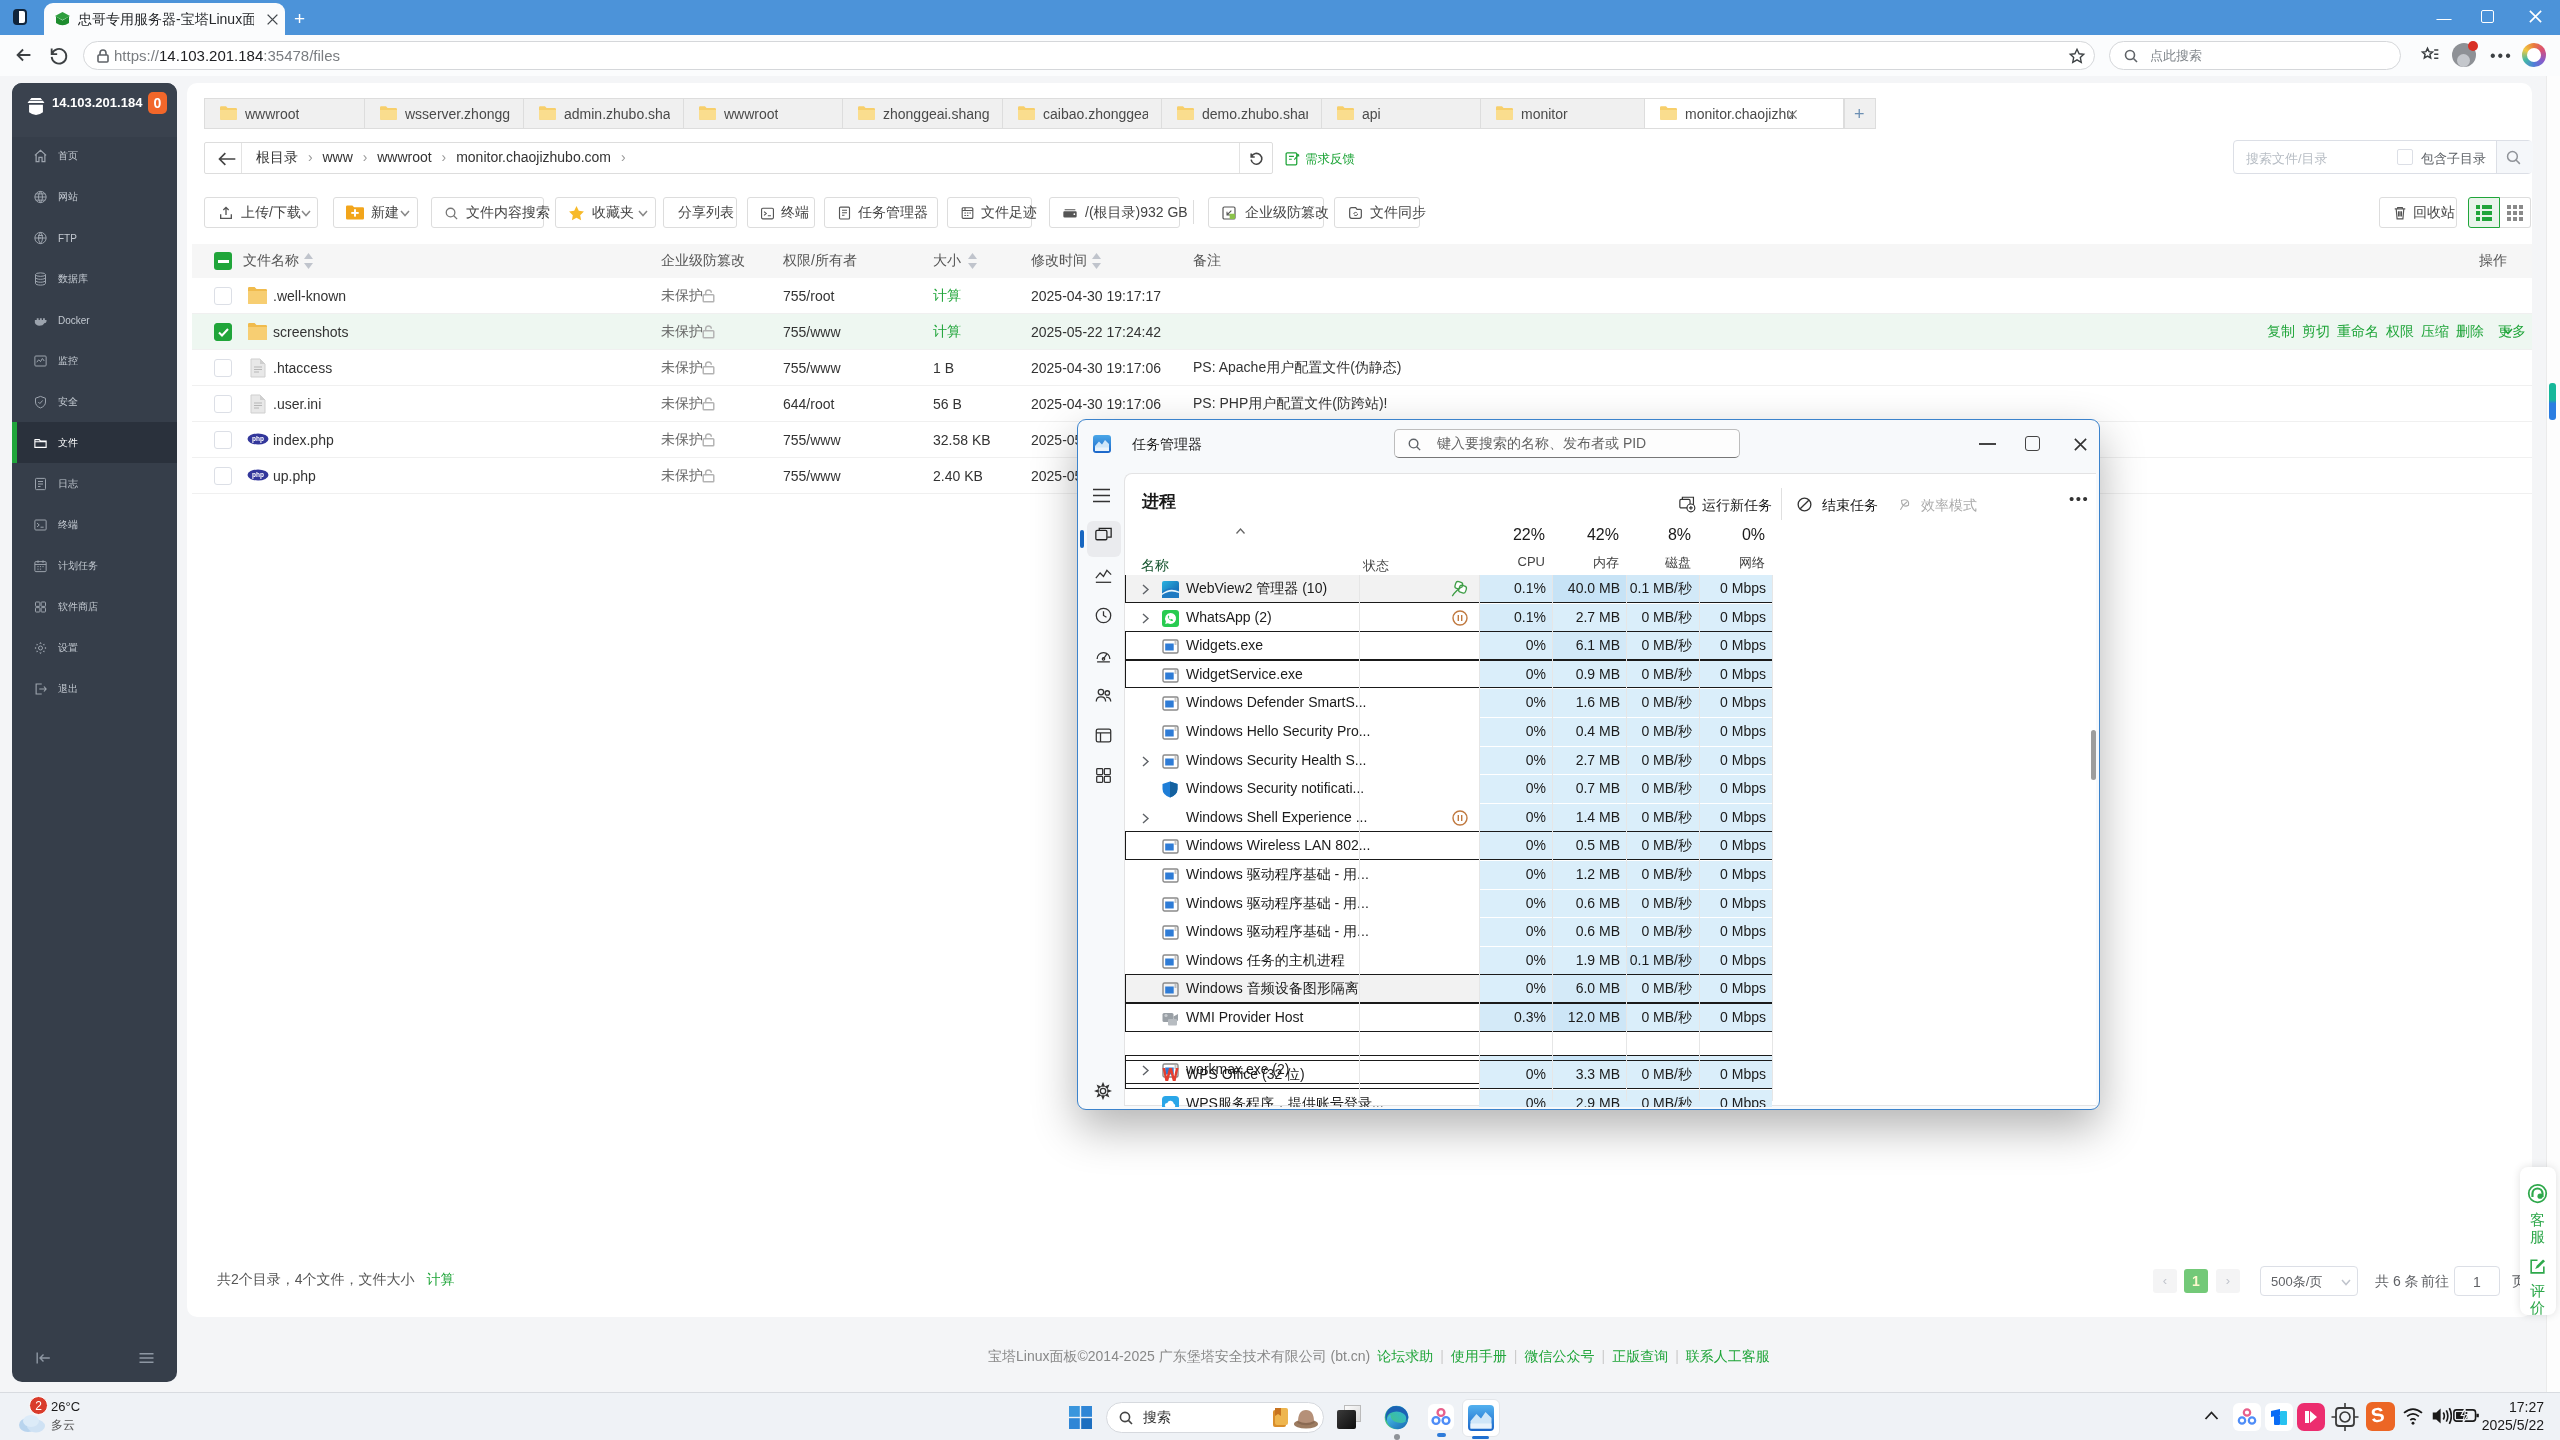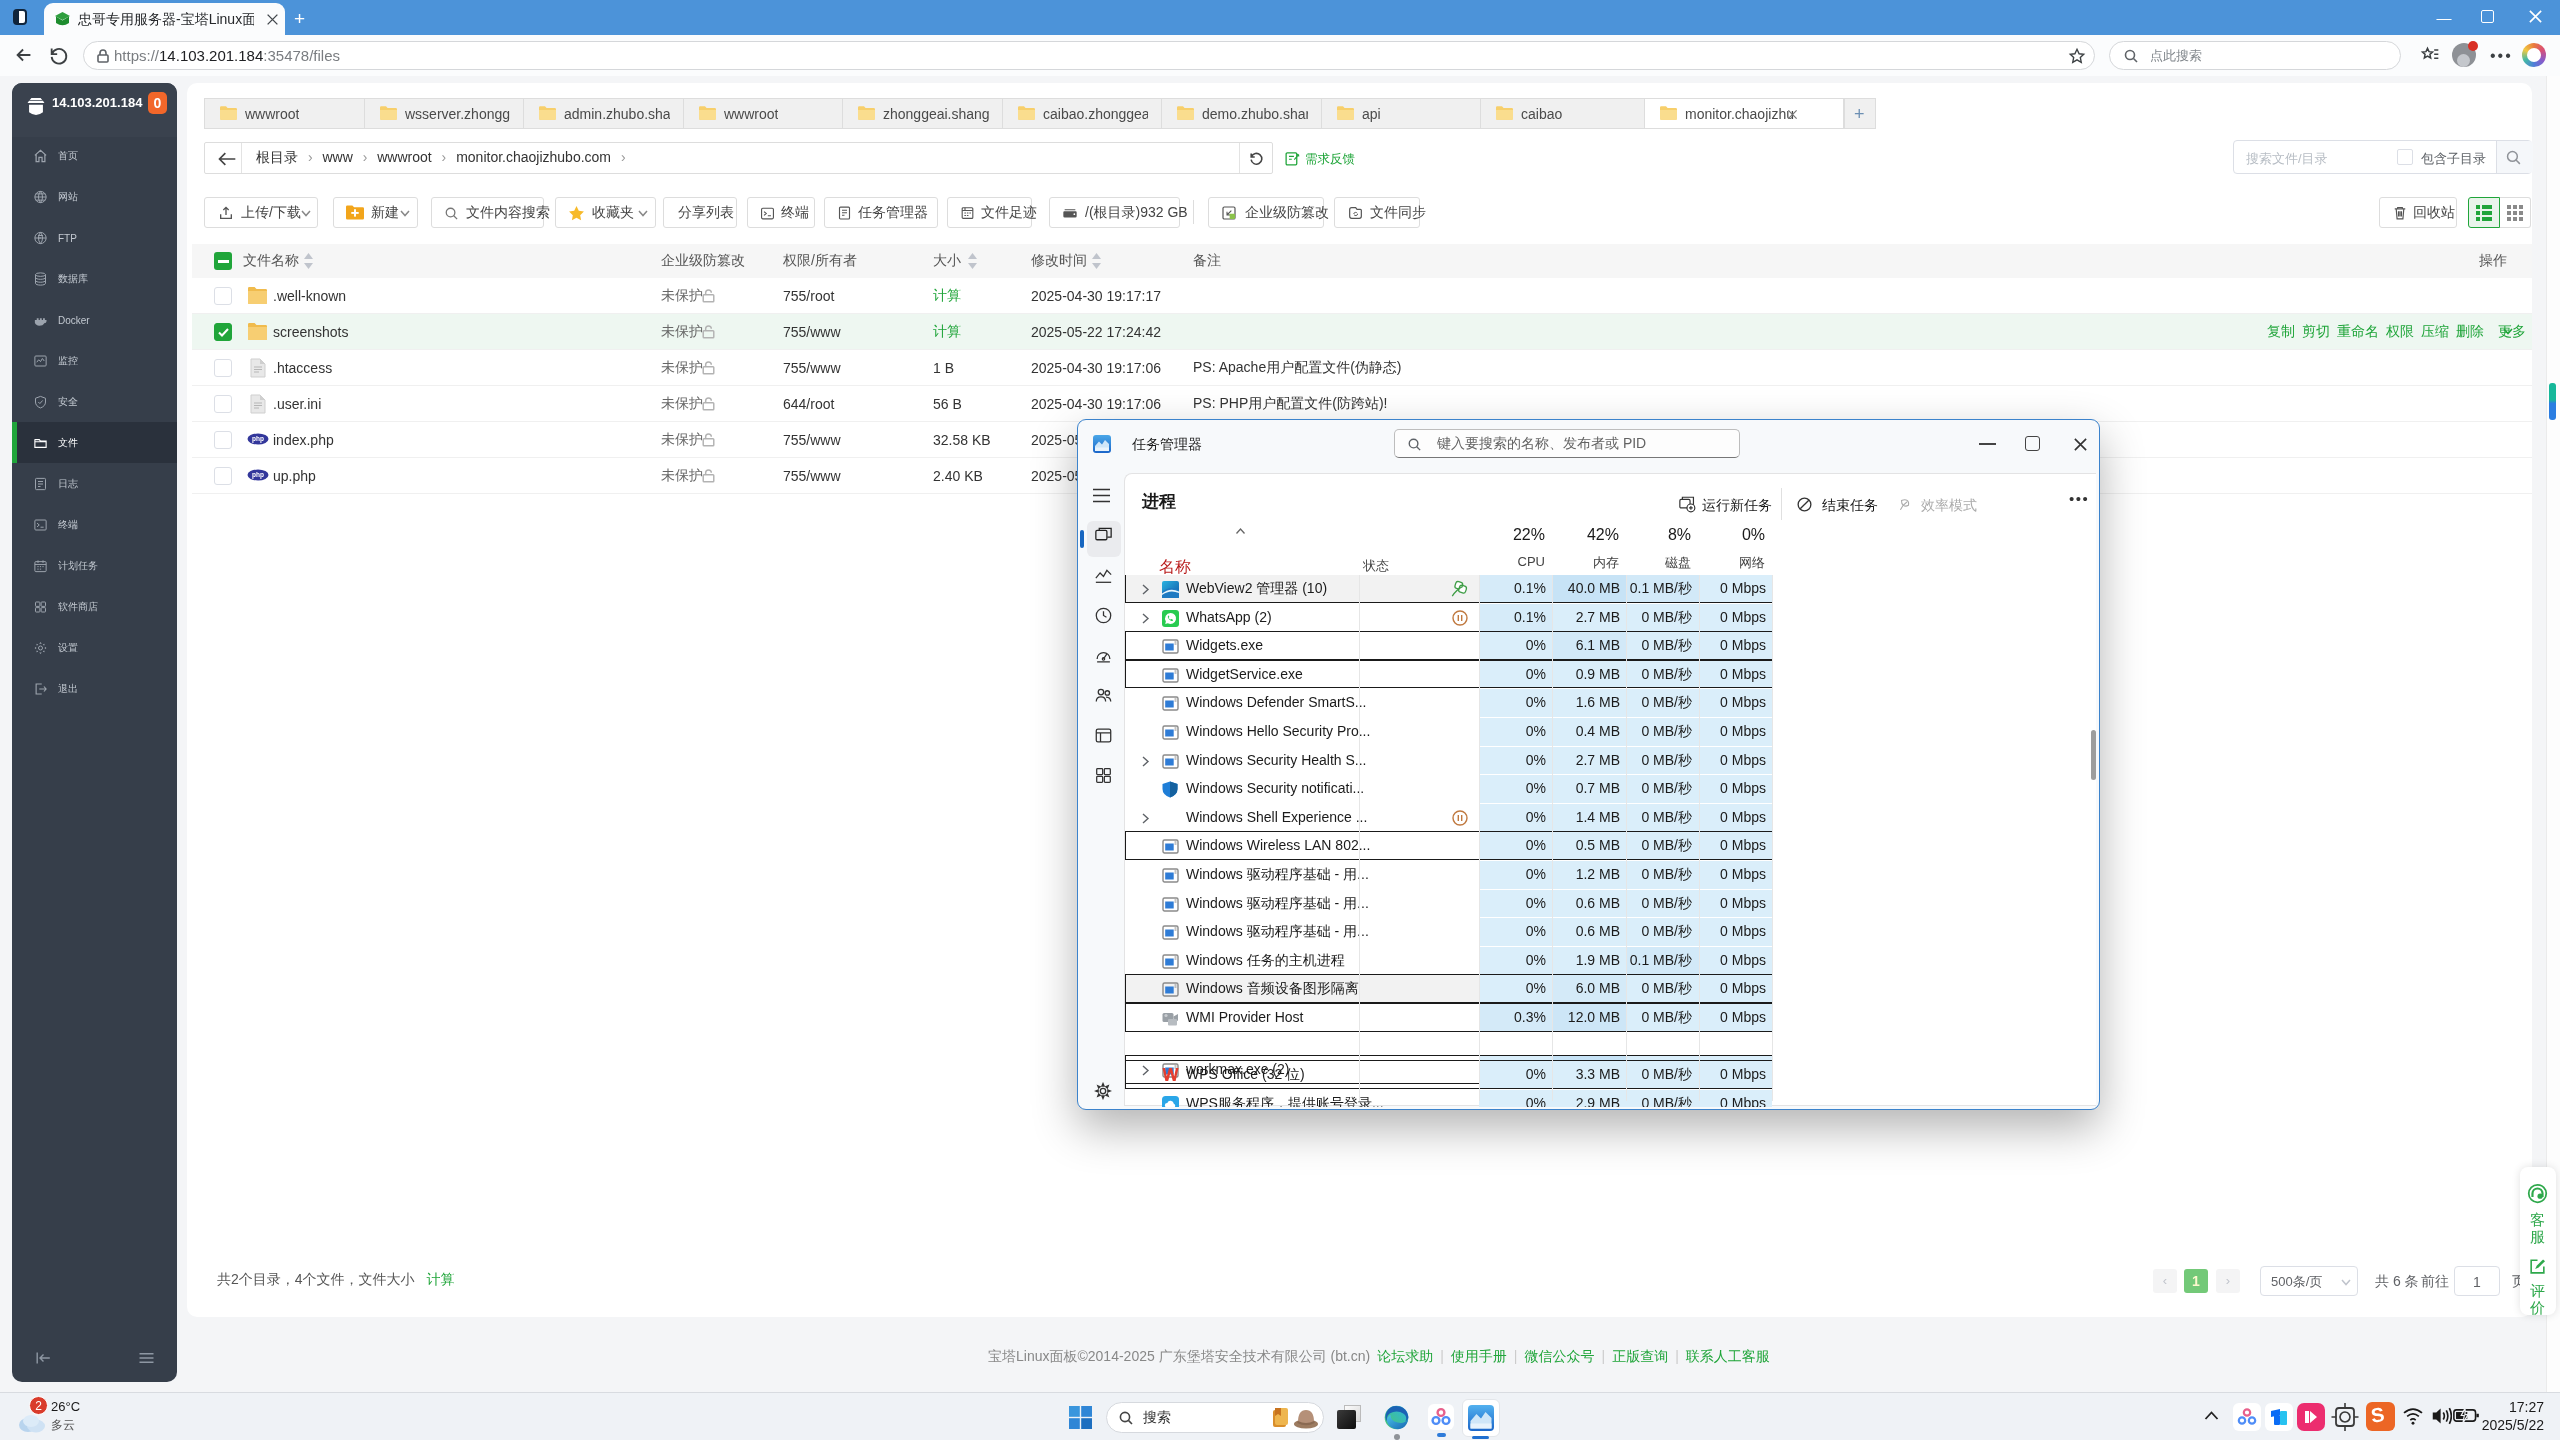--- a/index.html
+++ b/index.html
@@ -288,21 +288,21 @@
           <path d="M0 1.5 Q0 .3 1.2 .3 H6 L7.6 2 H15.8 Q17 2 17 3.2 V12.5 Q17 13.7 15.8 13.7 H1.2 Q0 13.7 0 12.5 Z" fill="#f7cf6b"></path>
           <path d="M0 4 H17 V12.5 Q17 13.7 15.8 13.7 H1.2 Q0 13.7 0 12.5 Z" fill="#fadd8e"></path>
         </svg>
         <span class="ftxt">api</span>
       </div>
     <div class="ftab" style="left:1480px;width:164px">
         <svg class="fico" width="17" height="14" viewBox="0 0 17 14">
           <path d="M0 1.5 Q0 .3 1.2 .3 H6 L7.6 2 H15.8 Q17 2 17 3.2 V12.5 Q17 13.7 15.8 13.7 H1.2 Q0 13.7 0 12.5 Z" fill="#f7cf6b"></path>
           <path d="M0 4 H17 V12.5 Q17 13.7 15.8 13.7 H1.2 Q0 13.7 0 12.5 Z" fill="#fadd8e"></path>
         </svg>
-        <span class="ftxt">caibao</span>
+        <span class="ftxt">monitor</span>
       </div>
     <div class="ftab" style="left:1644px;width:200px;background:#fff;border-right:1px solid #ddd">
         <svg class="fico" width="17" height="14" viewBox="0 0 17 14">
           <path d="M0 1.5 Q0 .3 1.2 .3 H6 L7.6 2 H15.8 Q17 2 17 3.2 V12.5 Q17 13.7 15.8 13.7 H1.2 Q0 13.7 0 12.5 Z" fill="#f7cf6b"></path>
           <path d="M0 4 H17 V12.5 Q17 13.7 15.8 13.7 H1.2 Q0 13.7 0 12.5 Z" fill="#fadd8e"></path>
         </svg>
         <span class="ftxt" style="width:128px">monitor.chaojizhu</span>
         <svg width="11" height="11" viewBox="0 0 12 12" style="position:absolute;left:142px;top:10px" fill="none" stroke="#777" stroke-width="1.4">
           <path d="M1.5 1.5 L10.5 10.5 M10.5 1.5 L1.5 10.5"></path>
         </svg>
@@ -667,21 +667,21 @@
         <path d="M5 20 Q9 12 15 8" stroke-linecap="round"></path>
       </svg>
     <div class="abs" style="left:796px;top:23px;font-size:14px;color:#ababab">效率模式</div>
     <div class="abs" style="left:944px;top:16px;font-size:15px;color:#333;letter-spacing:1.5px">•••</div>
     <div class="abs" style="left:966px;top:256px;width:5px;height:50px;background:#9d9d9d;border-radius:3px"></div>
   </div>
   <div id="tmthead">
       <svg class="abs" style="left:109px;top:7px" width="11" height="7" viewBox="0 0 10 7" fill="none" stroke="#666" stroke-width="1.3">
         <path d="M1 5.5 L5 1 L9 5.5"></path>
       </svg>
-      <div class="abs" style="left:33px;top:36px;font-size:16px;color:#b91c1c">名称</div>
+      <div class="abs" style="left:15px;top:36px;font-size:14px;color:#14532d">名称</div>
       <div class="abs" style="left:237px;top:36px;font-size:13px;color:#444">状态</div>
       <div class="abs" style="right:227px;top:5px;font-size:16px;color:#1a1a1a">22%</div>
       <div class="abs" style="right:227px;top:33px;font-size:13px;color:#444">CPU</div>
       <div class="abs" style="right:153px;top:5px;font-size:16px;color:#1a1a1a">42%</div>
       <div class="abs" style="right:153px;top:33px;font-size:13px;color:#444">内存</div>
       <div class="abs" style="right:81px;top:5px;font-size:16px;color:#1a1a1a">8%</div>
       <div class="abs" style="right:81px;top:33px;font-size:13px;color:#444">磁盘</div>
       <div class="abs" style="right:7px;top:5px;font-size:16px;color:#1a1a1a">0%</div>
       <div class="abs" style="right:7px;top:33px;font-size:13px;color:#444">网络</div>
     </div>

